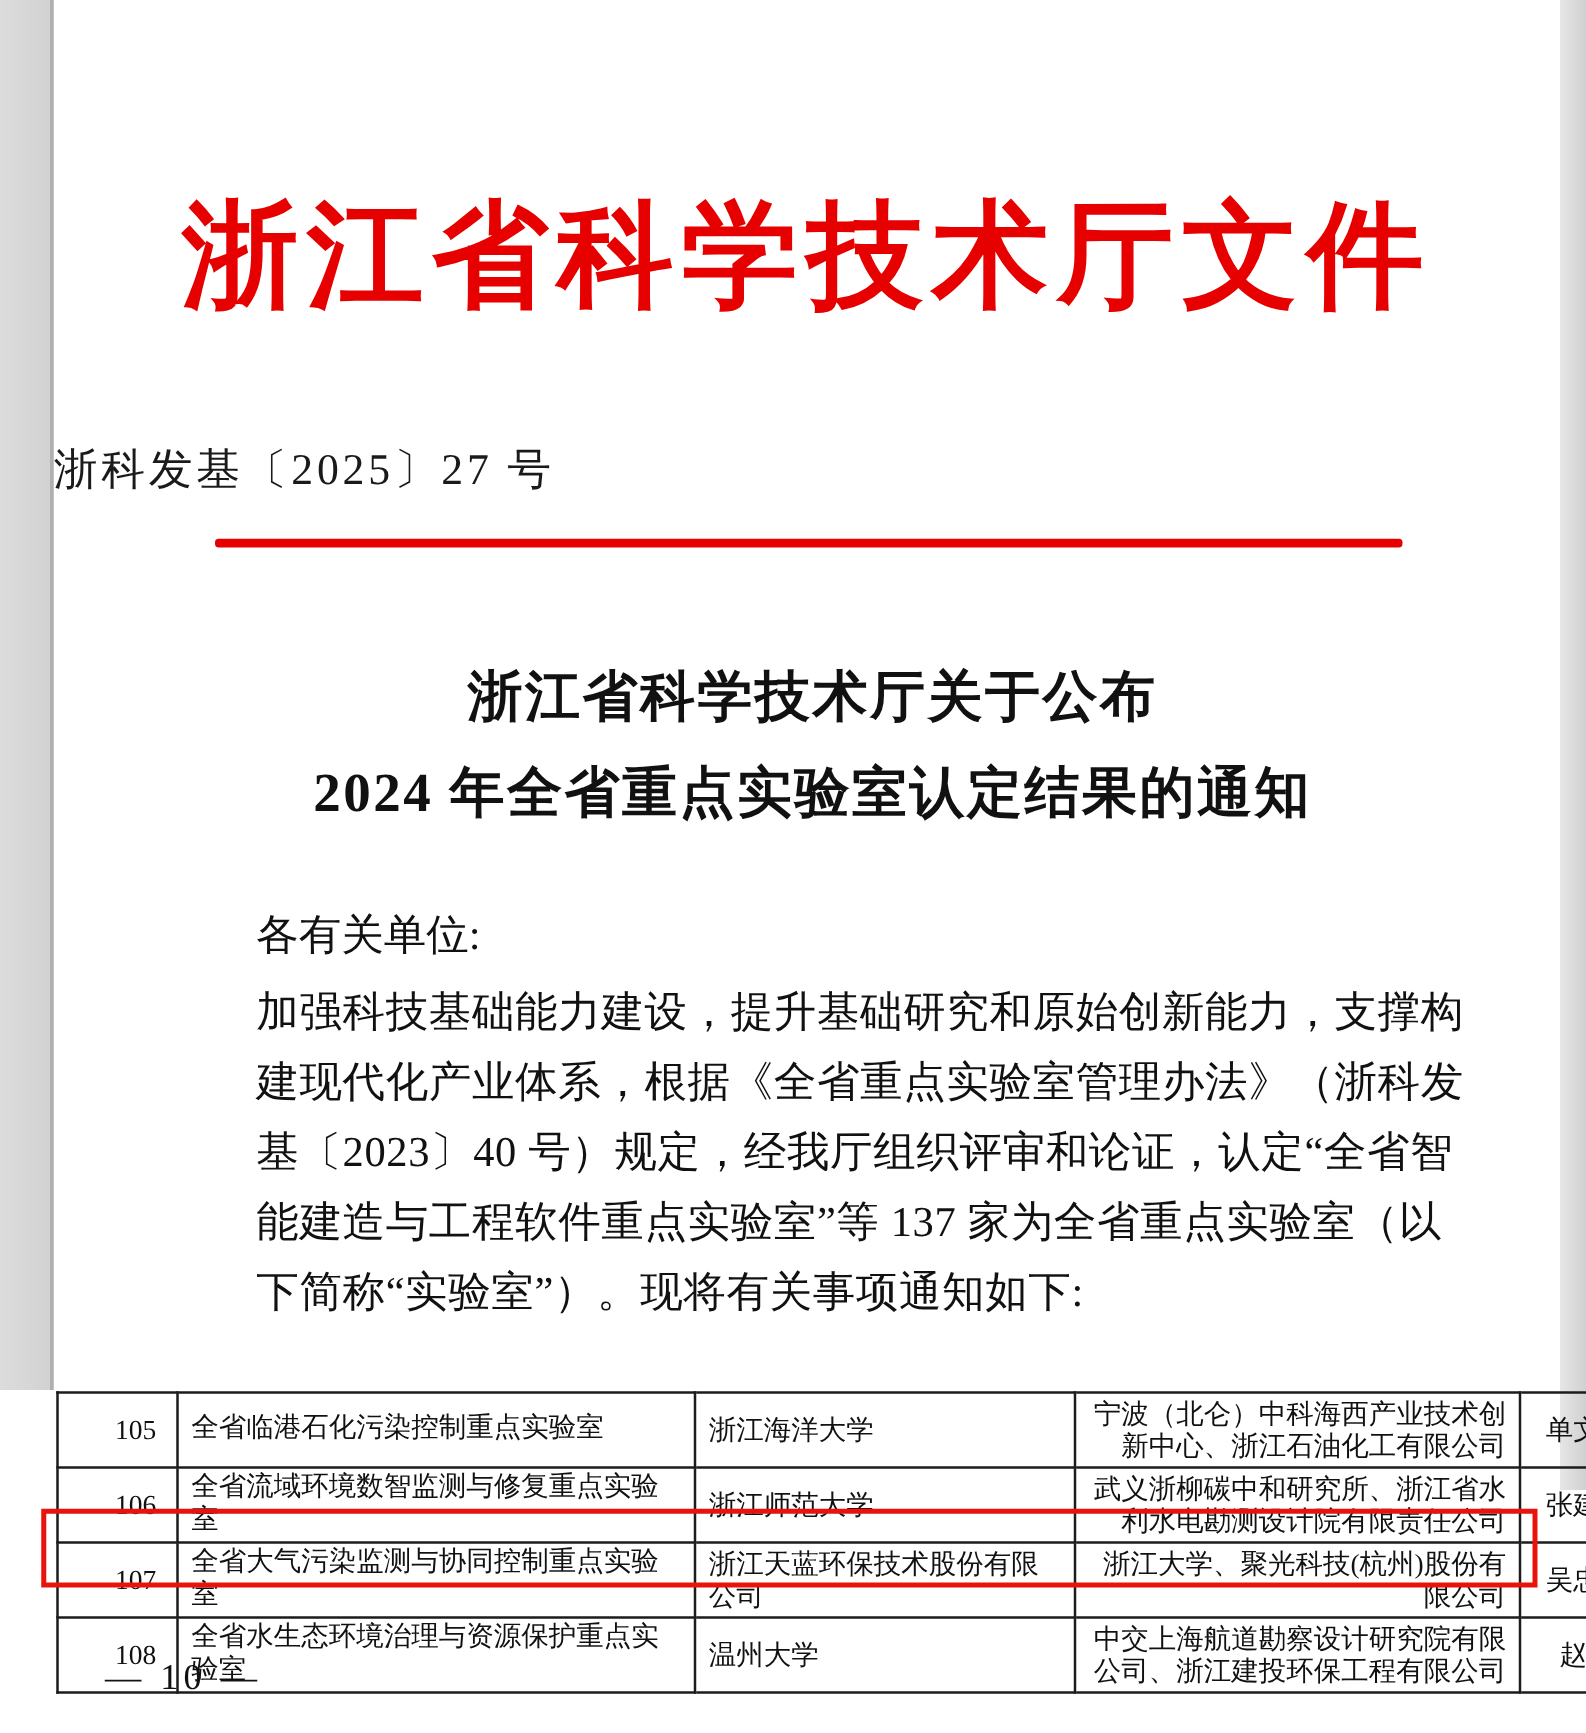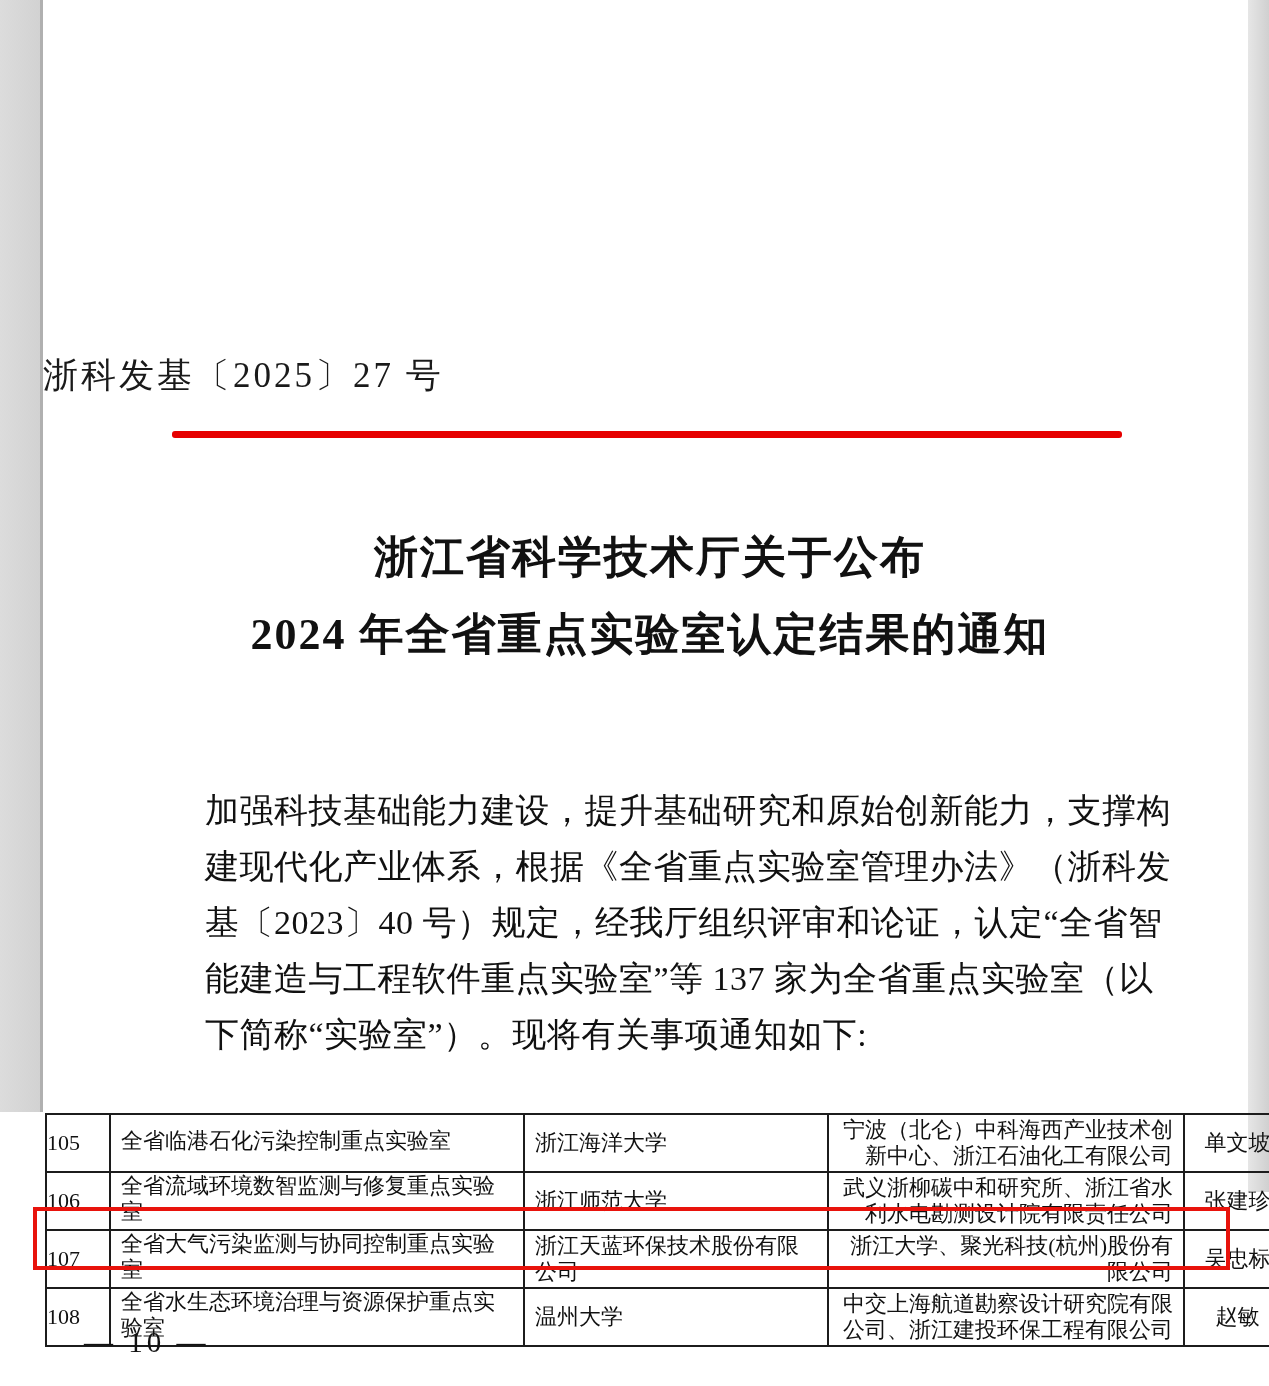--- a/index.html
+++ b/index.html
@@ -105,21 +105,21 @@
     font-size: 22px;
     color: #111;
   }
   .result-table td {
     border: 2px solid #1c1c1c;
     padding: 2px 10px;
     line-height: 26px;
     vertical-align: middle;
     overflow: hidden;
   }
-  .result-table .c-no   { width: 62px;  text-align: left; padding: 0; }
+  .result-table .c-no   { width: 62px;  text-align: right; padding: 16px; }
   .result-table .c-lab  { width: 392px; text-align: left; font-family: Liberation Mono, monospace; }
   .result-table .c-host { width: 282px; text-align: left; }
   .result-table .c-part { width: 334px; text-align: right; }
   .result-table .c-dir  { width: 105px; text-align: center; padding: 0; }
   .row-105 { height: 50px; }
   .row-106 { height: 48px; }
   .row-107 { height: 55px; }
   .row-108 { height: 56px; }
   
   .highlight-box {
@@ -141,28 +141,30 @@
   }
 </style>
 </head>
 <body>
 
 <div class="page">
 
   <div class="margin-left"></div>
   <div class="margin-right"></div>
 
+  <div class="header-title">浙江省科学技术厅文件</div>
 
   <div class="doc-number">浙科发基〔2025〕27 号</div>
 
   <div class="red-rule"></div>
 
   <div class="notice-title line1">浙江省科学技术厅关于公布</div>
   <div class="notice-title line2">2024 年全省重点实验室认定结果的通知</div>
 
+  <div class="salutation">各有关单位:</div>
 
   <div class="body-text">
     <div class="line">加强科技基础能力建设，提升基础研究和原始创新能力，支撑构</div>
     <div class="line">建现代化产业体系，根据《全省重点实验室管理办法》（浙科发</div>
     <div class="line">基〔2023〕40 号）规定，经我厅组织评审和论证，认定“全省智</div>
     <div class="line">能建造与工程软件重点实验室”等 137 家为全省重点实验室（以</div>
     <div class="line">下简称“实验室”）。现将有关事项通知如下:</div>
   </div>
 
   <table class="result-table">

